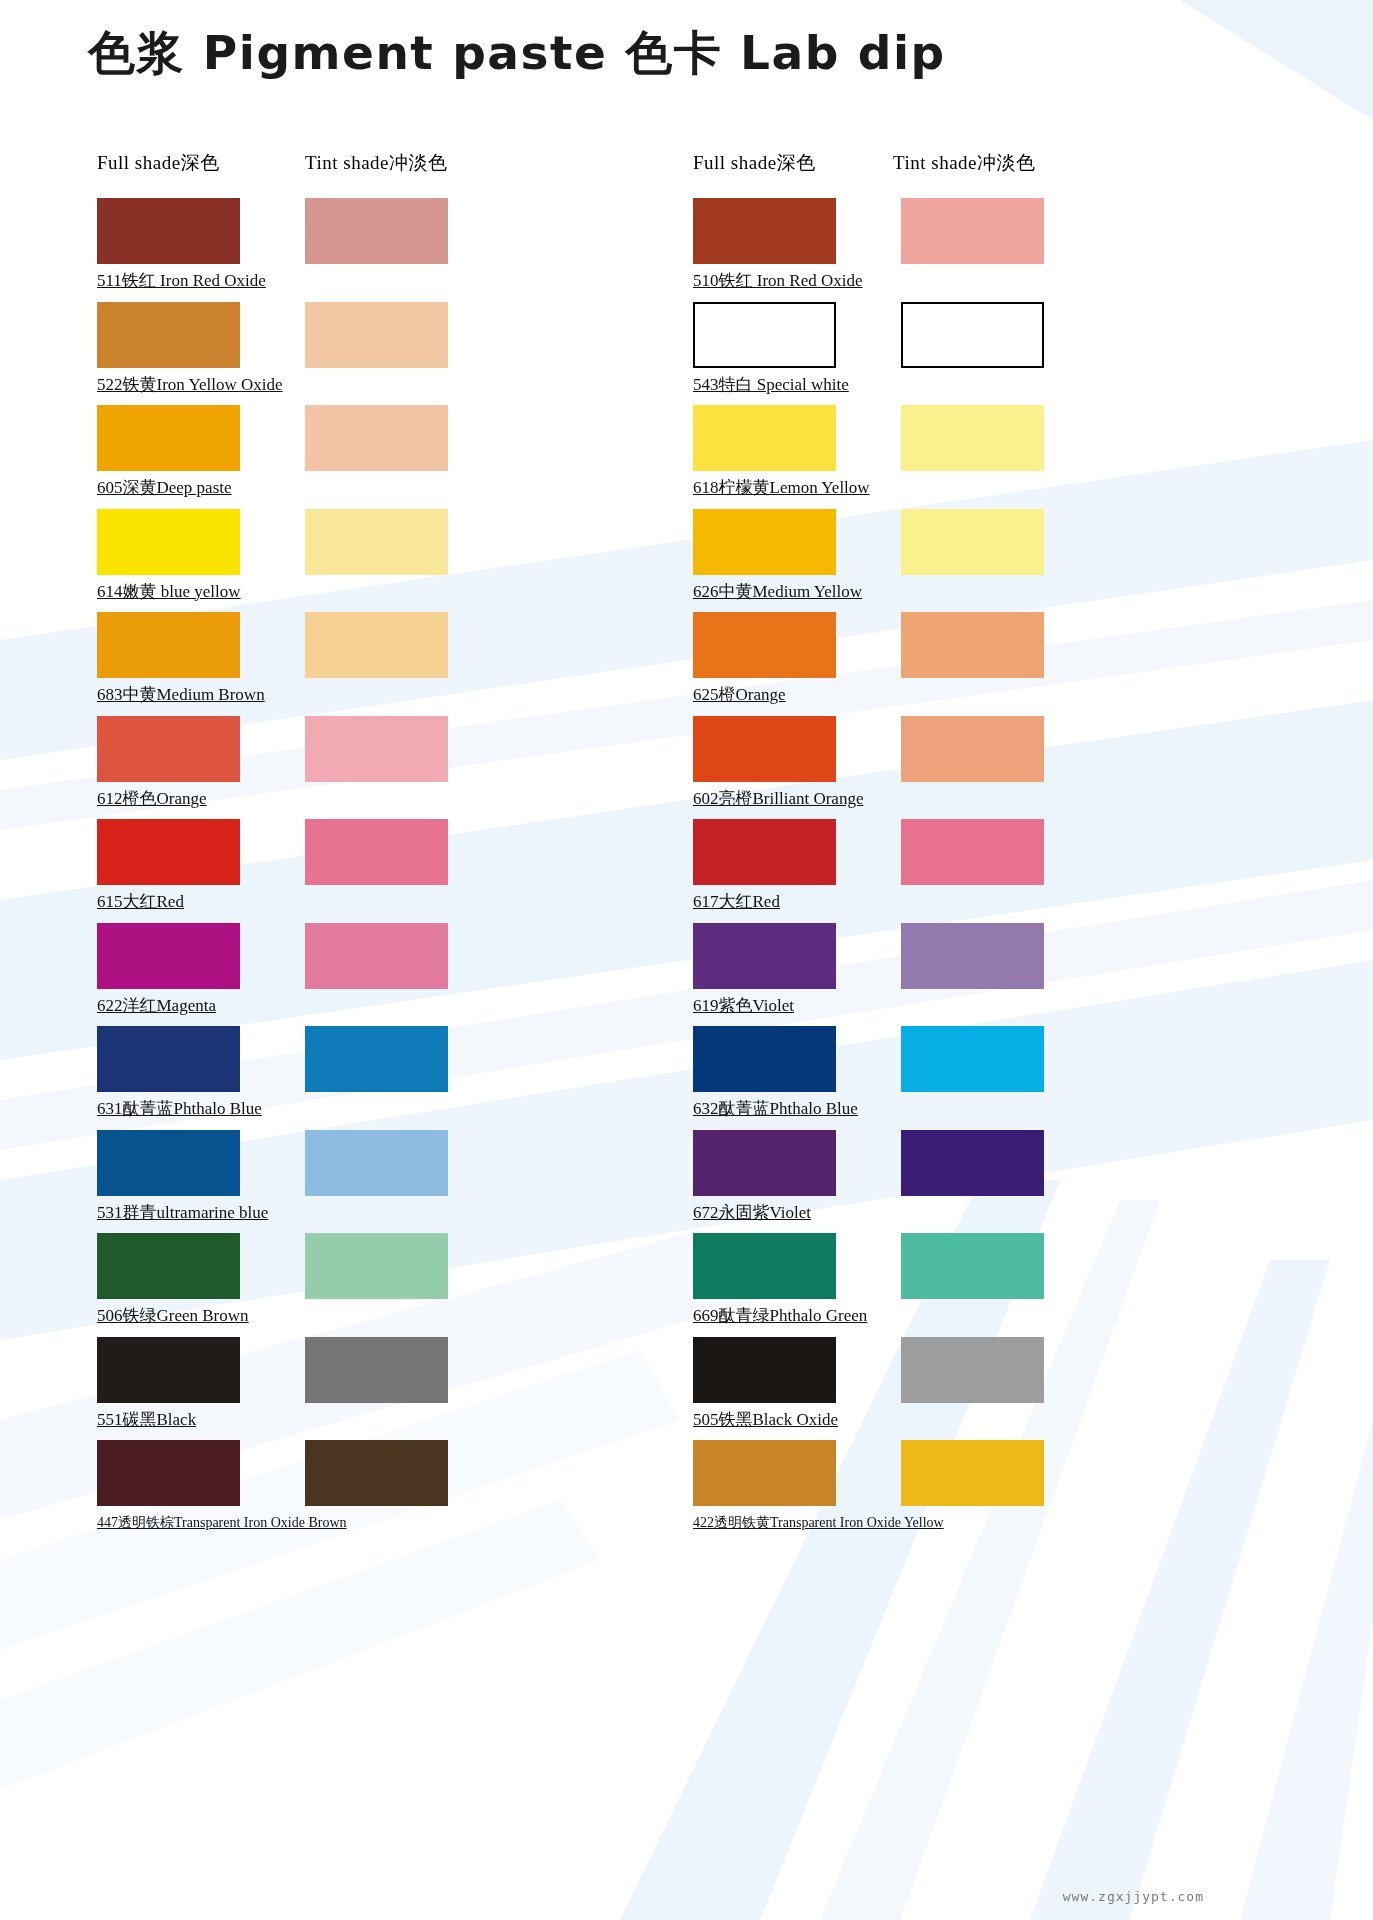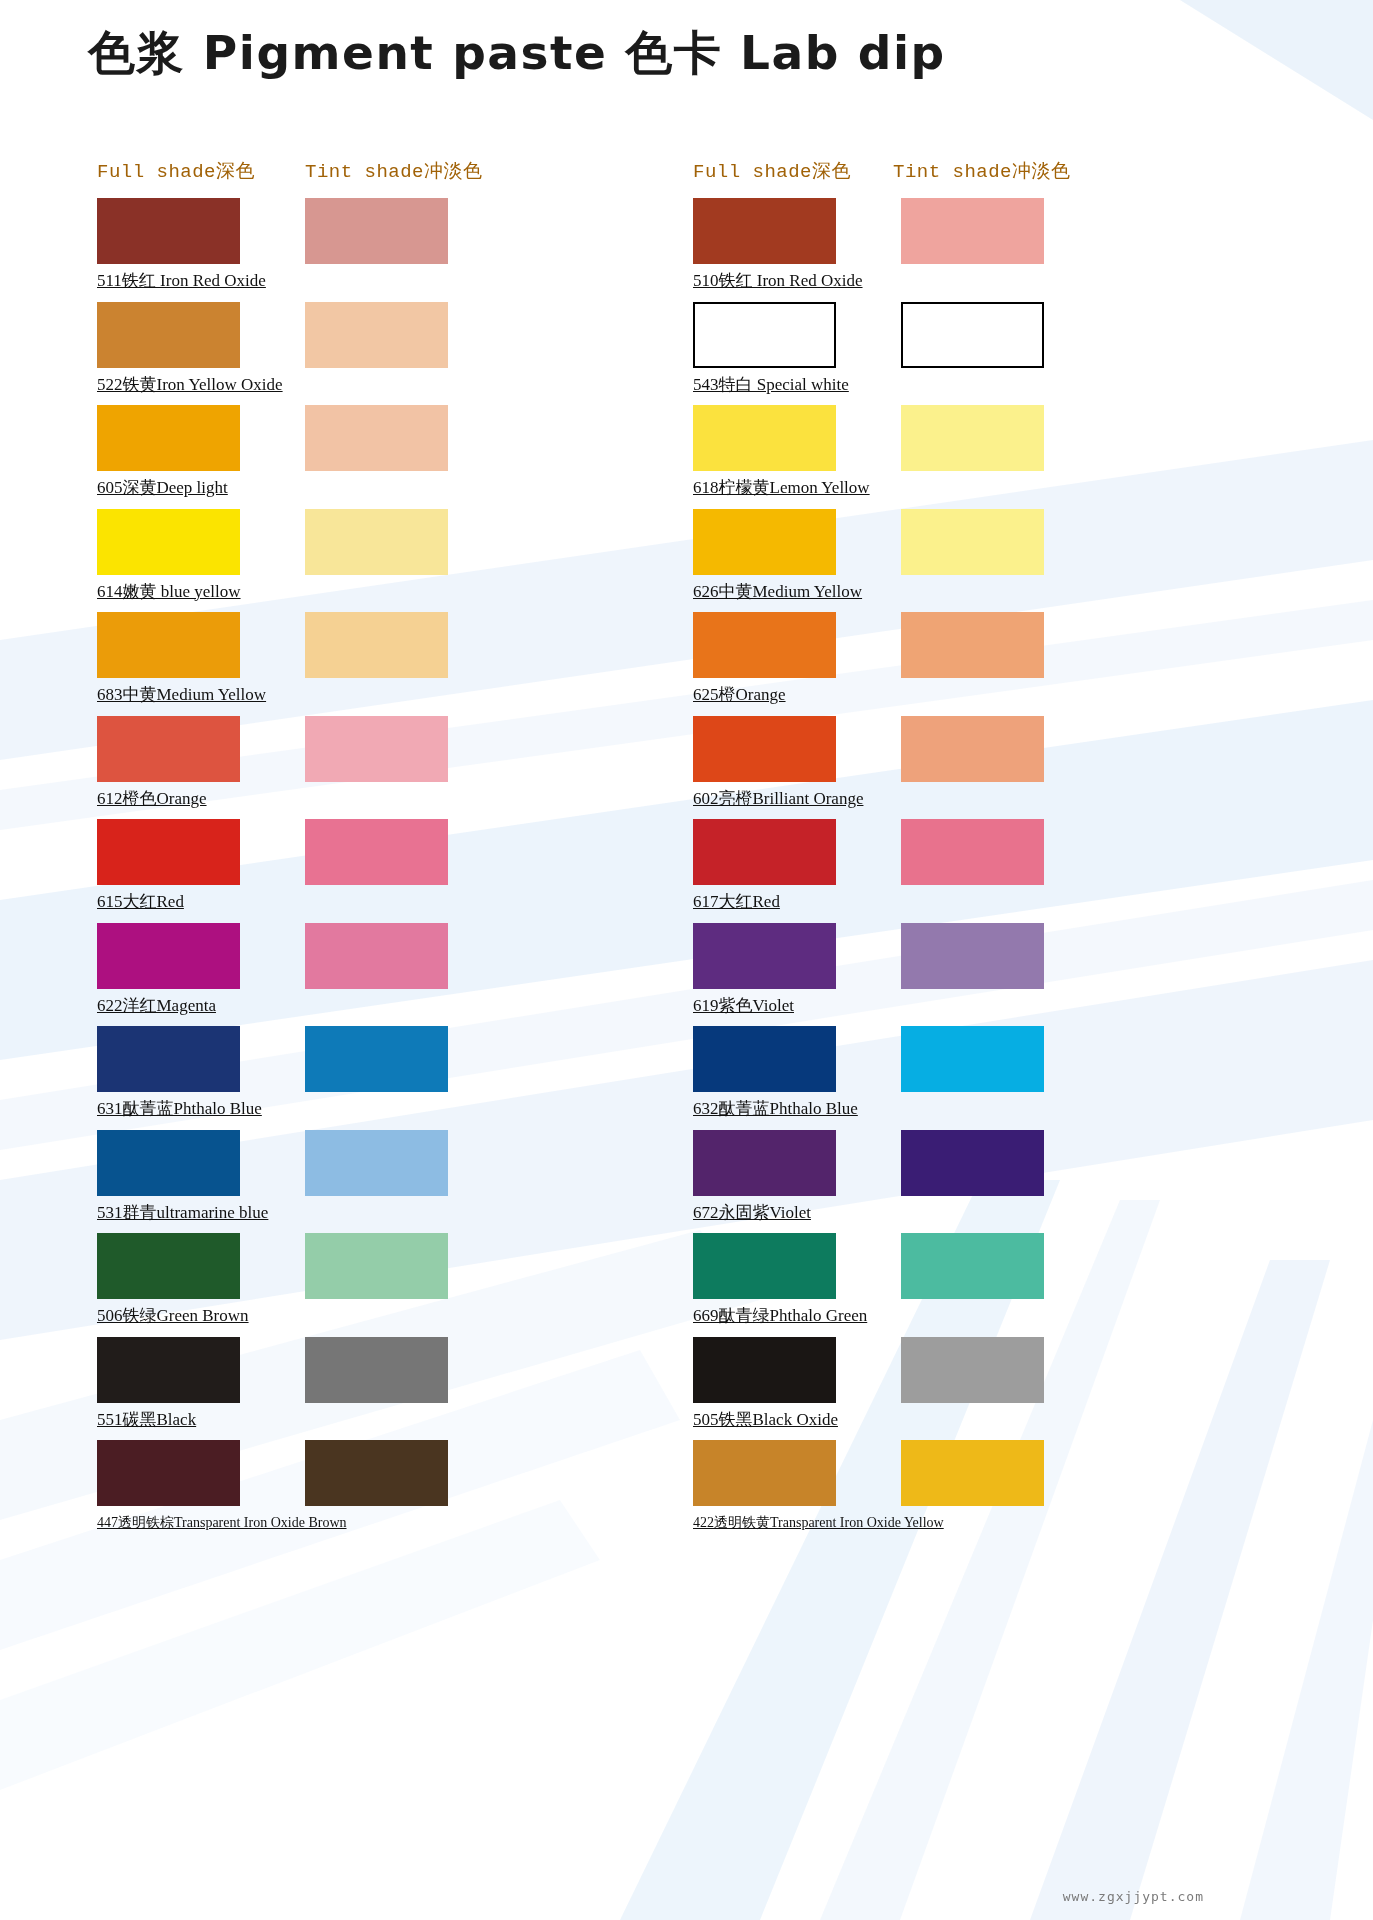--- a/index.html
+++ b/index.html
@@ -41,26 +41,25 @@
     font-weight: bold;
     font-size: 47px;
     letter-spacing: 1.5px;
     color: #1b1b1b;
     white-space: nowrap;
   }
 
   
   .col-header {
     position: absolute;
-    font-family: Liberation Mono, monospace;
+    font-family: Liberation Serif, serif;
     font-size: 19px;
-    color: #a16207;
+    color: #000000;
     white-space: nowrap;
     letter-spacing: 0.5px;
-    margin-top: 8px;
   }
   #hdr-full-left  { left: 97px;  top: 150px; }
   #hdr-tint-left  { left: 305px; top: 150px; }
   #hdr-full-right { left: 693px; top: 150px; }
   #hdr-tint-right { left: 893px; top: 150px; }
 
   
   .column {
     position: absolute;
     top: 198px;
@@ -153,31 +152,31 @@
         <div class="caption">511铁红 Iron Red Oxide</div>
       </div>
       <div class="row">
         <div class="swatch full" title="522铁黄Iron Yellow Oxide" style="background: rgb(203, 131, 48);"></div>
         <div class="swatch tint" title="522铁黄Iron Yellow Oxide" style="background: rgb(242, 199, 164);"></div>
         <div class="caption">522铁黄Iron Yellow Oxide</div>
       </div>
       <div class="row">
         <div class="swatch full" title="605深黄Deep yellow" style="background: rgb(239, 164, 0);"></div>
         <div class="swatch tint" title="605深黄Deep yellow" style="background: rgb(242, 195, 165);"></div>
-        <div class="caption">605深黄Deep light</div>
+        <div class="caption">605深黄Deep paste</div>
       </div>
       <div class="row">
         <div class="swatch full" title="614嫩黄 light yellow" style="background: rgb(251, 228, 0);"></div>
         <div class="swatch tint" title="614嫩黄 light yellow" style="background: rgb(248, 230, 153);"></div>
         <div class="caption">614嫩黄 blue yellow</div>
       </div>
       <div class="row">
         <div class="swatch full" title="683中黄Medium Yellow" style="background: rgb(235, 156, 9);"></div>
         <div class="swatch tint" title="683中黄Medium Yellow" style="background: rgb(245, 209, 147);"></div>
-        <div class="caption">683中黄Medium Yellow</div>
+        <div class="caption">683中黄Medium Brown</div>
       </div>
       <div class="row">
         <div class="swatch full" title="612橙色Orange" style="background: rgb(221, 84, 64);"></div>
         <div class="swatch tint" title="612橙色Orange" style="background: rgb(241, 169, 180);"></div>
         <div class="caption">612橙色Orange</div>
       </div>
       <div class="row">
         <div class="swatch full" title="615大红Red" style="background: rgb(216, 35, 27);"></div>
         <div class="swatch tint" title="615大红Red" style="background: rgb(232, 114, 146);"></div>
         <div class="caption">615大红Red</div>

